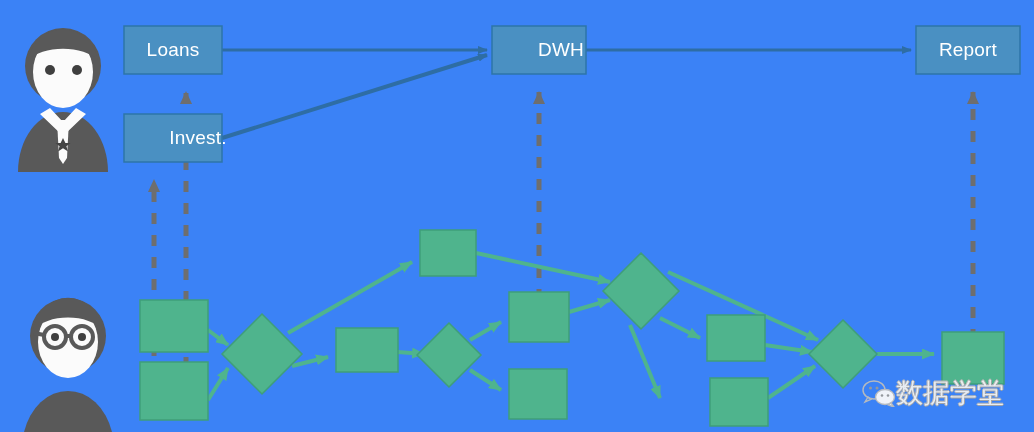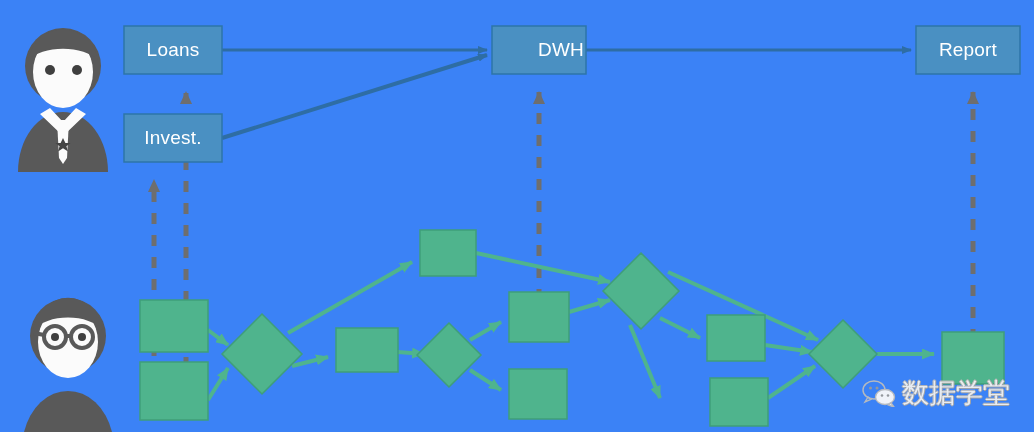--- a/index.html
+++ b/index.html
@@ -5,21 +5,21 @@
   html,body{margin:0;padding:0;background:#ffffff;}
   body{font-family:"Liberation Sans",sans-serif;}
   #canvas{position:relative;width:1034px;height:432px;background:#3b82f6;overflow:hidden;}
   #diagram{position:absolute;left:0;top:0;width:1034px;height:432px;}
   .node-label{
     position:absolute;display:flex;align-items:center;justify-content:center;
     color:#ffffff;font-size:19px;font-family:"Liberation Sans",sans-serif;
     pointer-events:none;white-space:nowrap;letter-spacing:.2px;
   }
   .watermark{
-    position:absolute;left:862px;top:375px;display:flex;align-items:center;gap:6px;
+    position:absolute;left:862px;top:375px;display:flex;align-items:center;
     color:#f2f2f2;font-size:27px;font-family:"DejaVu Sans",sans-serif;
     text-shadow:0 0 1px #8d8d8d,0 1px 0 #a8a8a8,1px 0 0 #a8a8a8,-1px 0 0 #bdbdbd,0 -1px 0 #bdbdbd;
     opacity:.95;white-space:nowrap;
   }
 </style>
 </head>
 <body>
 
 <div id="canvas">
 
@@ -120,21 +120,21 @@
 
     <g fill="#4A90C2" stroke="#2E75A8" stroke-width="1.5">
       <rect x="124" y="26" width="98" height="48"></rect>
       <rect x="124" y="114" width="98" height="48"></rect>
       <rect x="492" y="26" width="94" height="48"></rect>
       <rect x="916" y="26" width="104" height="48"></rect>
     </g>
   </svg>
 
   <div class="node-label" style="left:124px;top:26px;width:98px;height:48px;">Loans</div>
-  <div class="node-label" style="left:124px;top:114px;width:98px;height:48px;">Invest.</div>
+  <div class="node-label" style="left:124px;top:114px;width:98px;height:48px;padding-left:25px;">Invest.</div>
   <div class="node-label" style="left:492px;top:26px;width:94px;height:48px;padding-left:22px;">DWH</div>
   <div class="node-label" style="left:916px;top:26px;width:104px;height:48px;">Report</div>
 
   <div class="watermark">
     <svg width="34" height="28" viewBox="0 0 34 28">
       <ellipse cx="12" cy="11" rx="11" ry="9" fill="none" stroke="#bdbdbd" stroke-width="1.4"></ellipse>
       <path d="M6 18 l-3 5 l6 -2.6 z" fill="none" stroke="#bdbdbd" stroke-width="1.4"></path>
       <circle cx="8.5" cy="9" r="1.5" fill="#9a9a9a"></circle>
       <circle cx="15" cy="9" r="1.5" fill="#9a9a9a"></circle>
       <ellipse cx="23" cy="18" rx="9.5" ry="7.5" fill="#fafafa" stroke="#bdbdbd" stroke-width="1.4"></ellipse>

